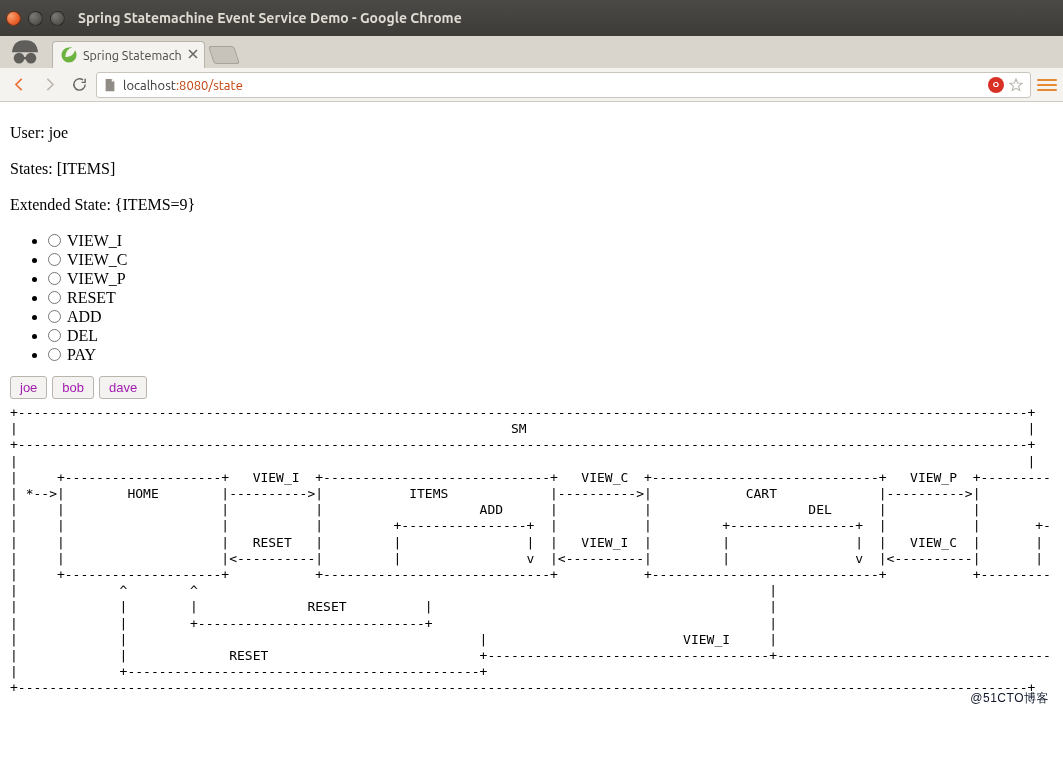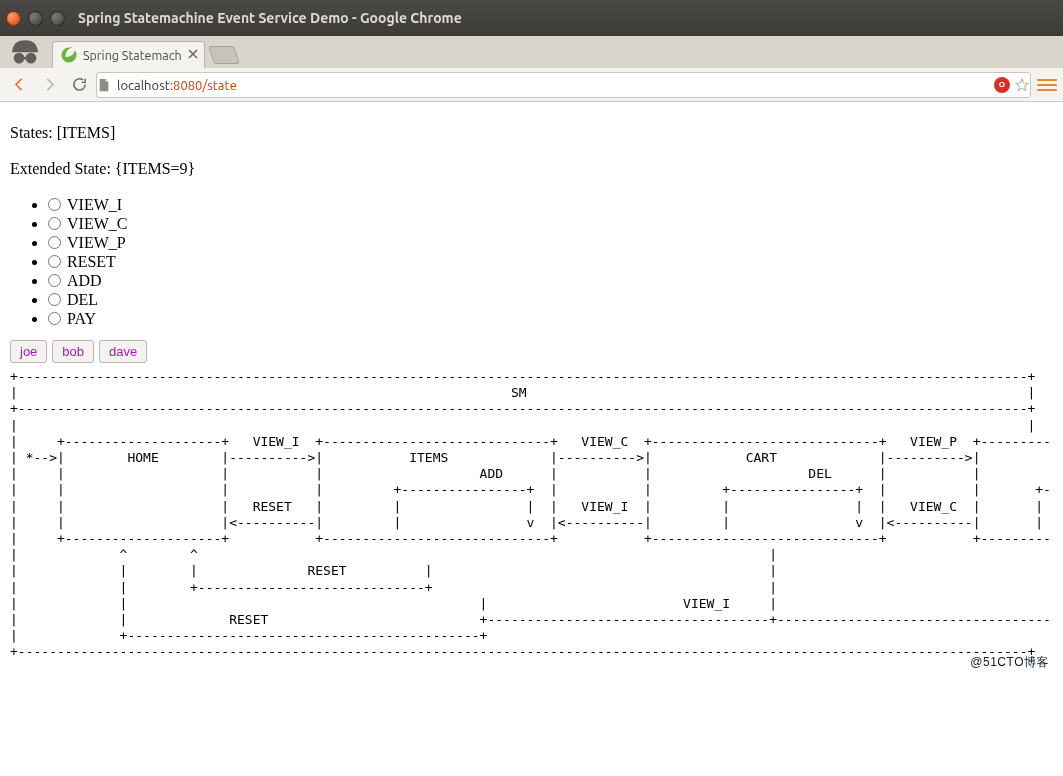--- a/index.html
+++ b/index.html
@@ -18,21 +18,21 @@
     .tab .favicon{ width:16px; height:16px; margin-right:6px; flex:none; }
     .tab .x{ position:absolute; right:5px; top:6px; width:12px; height:12px; color:#6b6a66; }
     .newtab{ width:26px; height:18px; background:#c7c3bb; border:1px solid #a7a39a; transform:skewX(18deg); margin-left:6px; margin-bottom:4px; border-radius:3px;}
     
     .toolbar{ height:34px; background:#f5f3ef; display:flex; align-items:center; padding:0 6px; border-bottom:1px solid #cfcbc2; gap:4px;}
     .navbtn{ width:26px; height:26px; display:flex; align-items:center; justify-content:center; border-radius:3px; }
     .navbtn svg{ width:17px; height:17px; }
     .back svg{ stroke:#ef6c2f; fill:none; stroke-width:2.3; }
     .fwd svg{ stroke:#bcb8af; fill:none; stroke-width:2.3; }
     .reload svg{ stroke:#646566; fill:none; stroke-width:2; }
-    .omnibox{ flex:1; display:flex; align-items:center; height:26px; border:1px solid #c9c5bc; background:#fff; border-radius:3px; padding:0 0; color:#333;}
+    .omnibox{ flex:1; display:flex; align-items:center; height:26px; border:1px solid #c9c5bc; background:#fff; border-radius:3px; padding:0 6px; color:#333;}
     .omni-host{ color:#343434; }
     .omni-path{ color:#c2410c; }
     .page-icon{ width:14px; height:14px; margin-right:6px; color:#8f8c85; flex:none;}
     .omni-right{ margin-left:auto; display:flex; align-items:center; gap:4px;}
     .abp{ width:16px;height:16px;border-radius:50%; background:#d93025; color:#fff; font-size:8px; display:flex; align-items:center; justify-content:center; font-weight:bold;}
     .star{ color:#b8b4ab; width:16px;height:16px;}
     .menu{ width:20px; height:20px; display:flex; flex-direction:column; justify-content:center; gap:3px; margin-left:2px;}
     .menu span{ height:2px; background:#e48a33; border-radius:1px;}
     
     .page{ padding:12px 10px; font-family:"Liberation Serif","DejaVu Serif",serif; font-size:16px; color:#000; position:relative;}
@@ -105,20 +105,21 @@
     </div>
   </div>
   <div class="menu">
       <span></span>
       <span></span>
       <span></span>
     </div>
 </div>
 
 <div class="page">
+  <p>User: joe</p>
   <p>States: [ITEMS]</p>
   <p>Extended State: {ITEMS=9}</p>
 
   <ul>
     <li><input type="radio" name="ev" style=""><span>VIEW_I</span></li>
     <li><input type="radio" name="ev" style=""><span>VIEW_C</span></li>
     <li><input type="radio" name="ev" style=""><span>VIEW_P</span></li>
     <li><input type="radio" name="ev" style=""><span>RESET</span></li>
     <li><input type="radio" name="ev" style=""><span>ADD</span></li>
     <li><input type="radio" name="ev" style=""><span>DEL</span></li>

